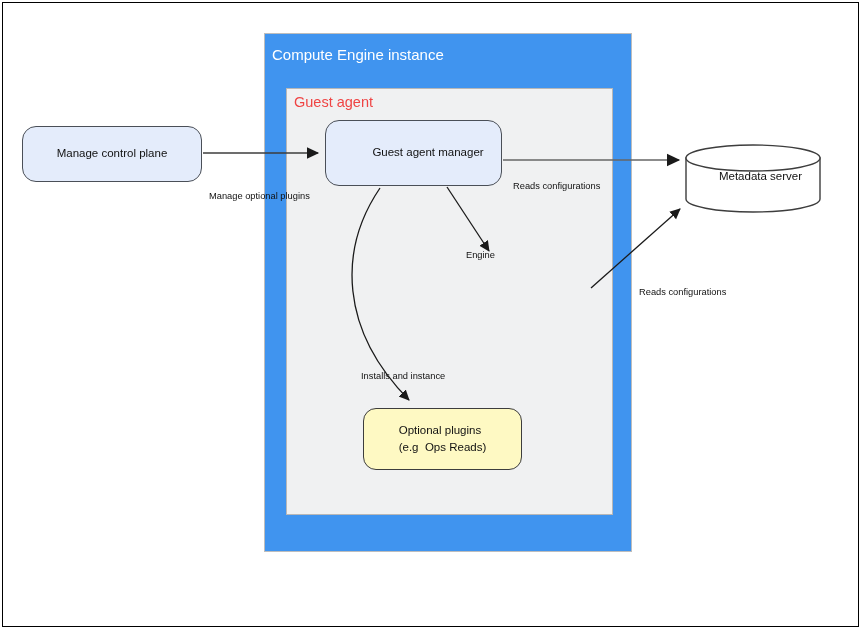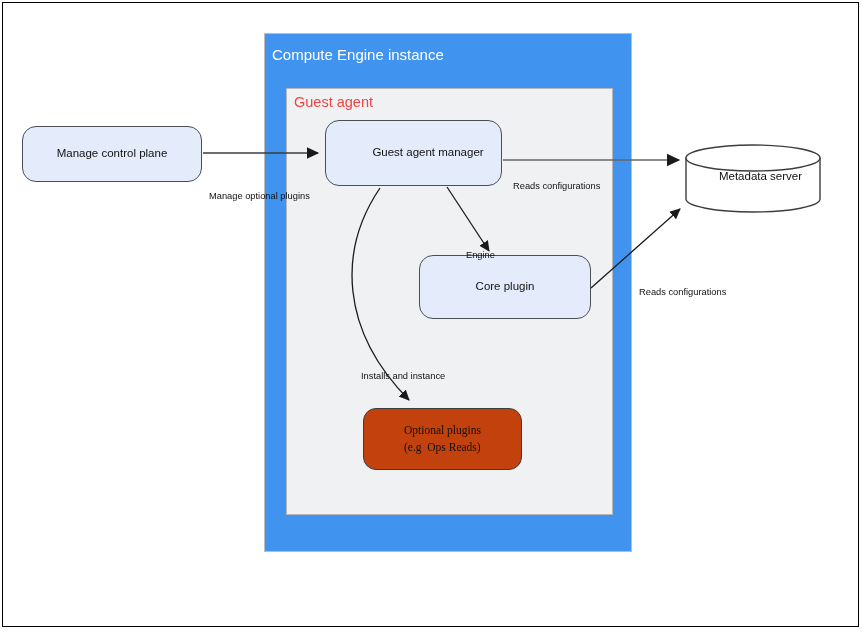--- a/index.html
+++ b/index.html
@@ -83,23 +83,22 @@
     text-align: center;
     font-size: 11.5px;
     color: #111111;
     line-height: 1.5;
   }
   .node-blue {
     background: #e4ecfb;
     border: 1.4px solid #4a4f57;
   }
   .node-yellow {
-    background: #c2410c;
+    background: #fef9c3;
     border: 1.4px solid #3d3d3d;
-    font-family: Liberation Serif, serif;
   }
   #node-agent-control-plane {
     left: 22px;
     top: 126px;
     width: 180px;
     height: 56px;
   }
   #node-guest-agent-manager {
     left: 325px;
     top: 120px;
@@ -196,23 +195,20 @@
   </svg>
 
   <div id="node-agent-control-plane" class="node node-blue">
     <span>Manage control plane</span>
   </div>
 
   <div id="node-guest-agent-manager" class="node node-blue">
     <span>Guest agent manager</span>
   </div>
 
-  <div id="node-core-plugin" class="node node-blue">
-    <span>Core plugin</span>
-  </div>
 
   <div id="node-optional-plugins" class="node node-yellow">
     <span class="stacked">
       <span>Optional plugins</span>
       <span>(e.g  Ops Reads)</span>
     </span>
   </div>
 
   <div id="metadata-server-label">Metadata server</div>
 

